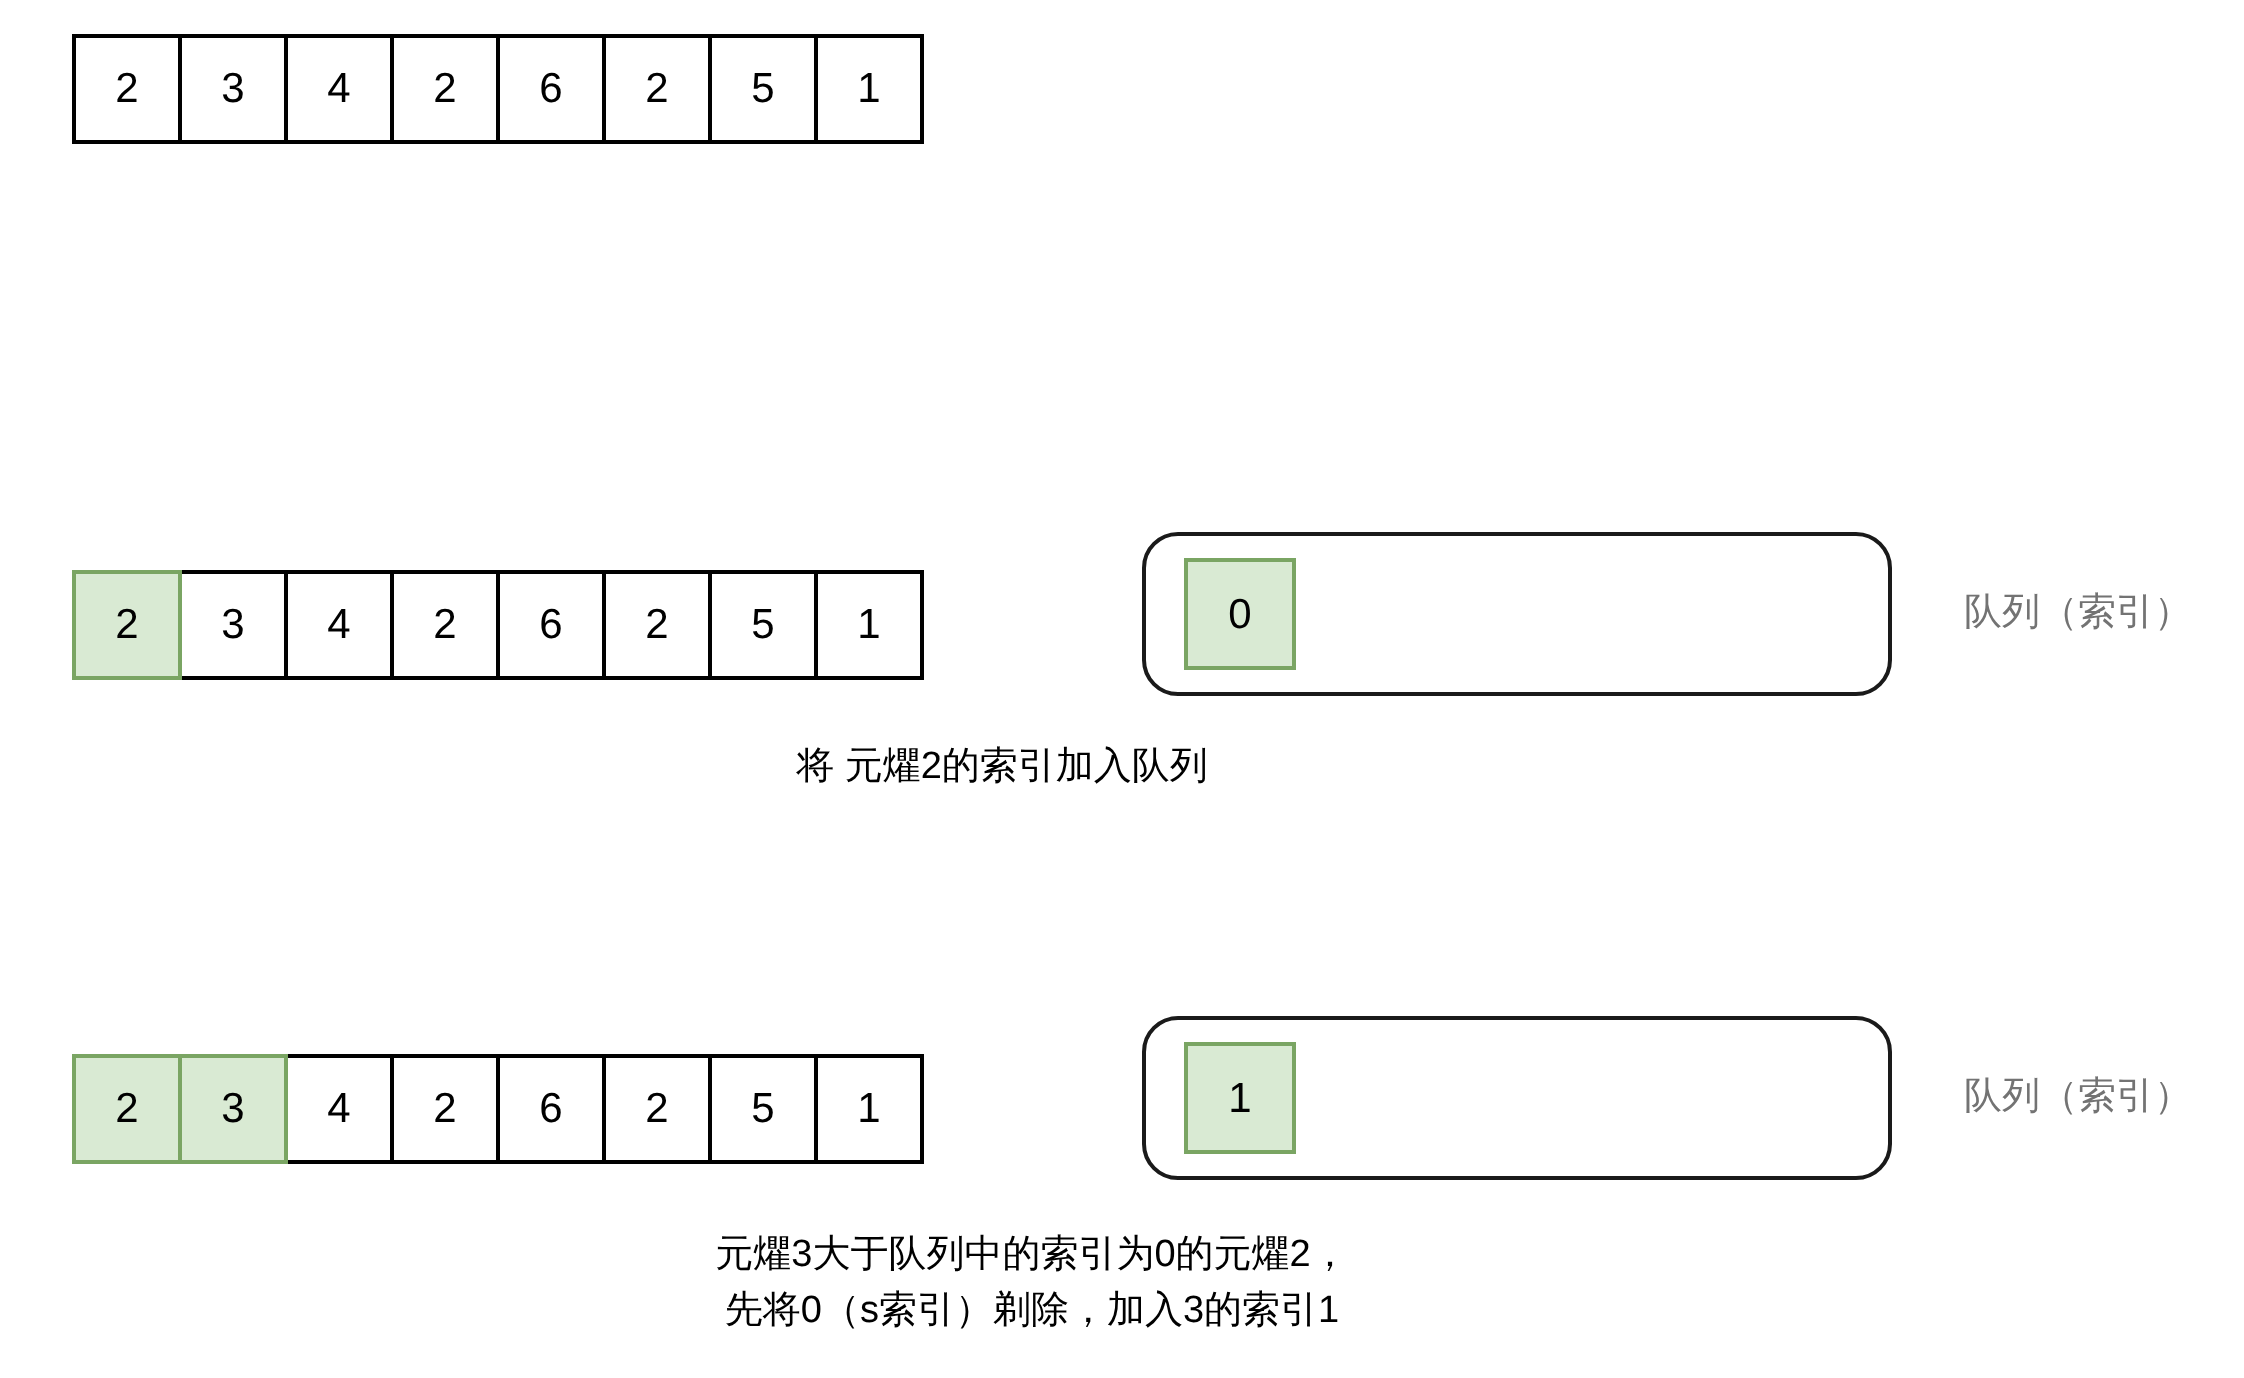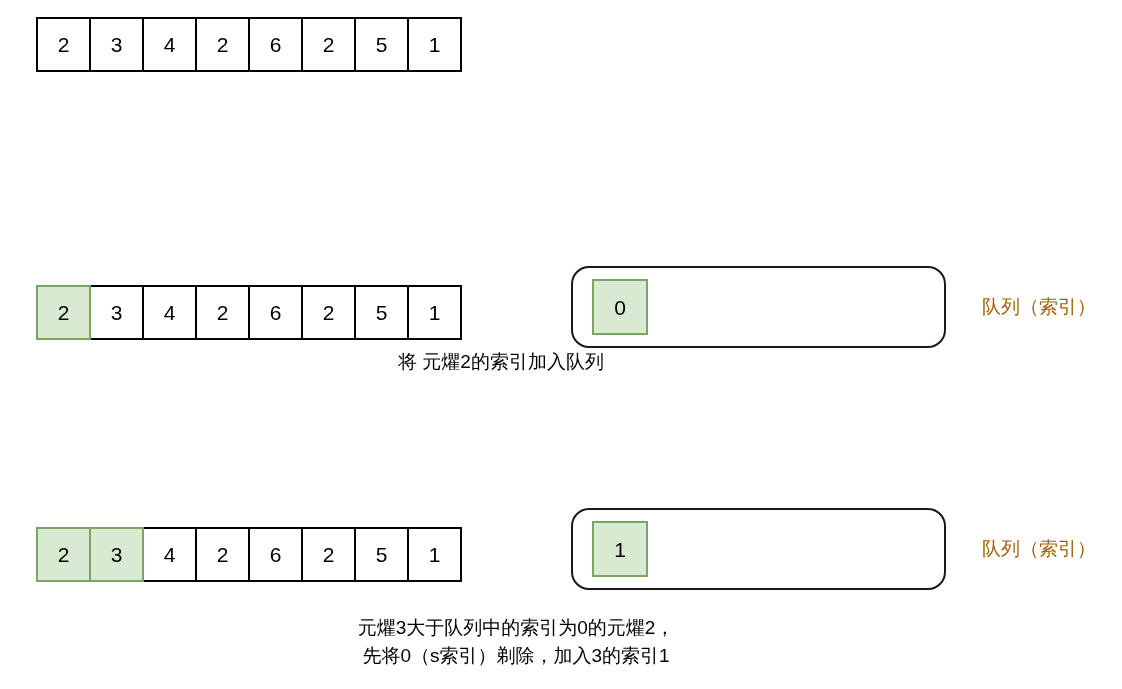--- a/index.html
+++ b/index.html
@@ -66,21 +66,21 @@
     line-height: 1;
     color: #000000;
   }
 
   
   .side-label {
     position: absolute;
     font-size: 19px;
     line-height: 1.3;
     white-space: nowrap;
-    color: #a16207;
+    color: #737373;
   }
   .caption {
     position: absolute;
     font-size: 19px;
     line-height: 1.45;
     text-align: center;
     white-space: pre-line;
     color: #000000;
   }
 
@@ -88,21 +88,21 @@
   #array-top      { left: 36px;  top: 17px;  }
   #array-step1    { left: 36px;  top: 285px; }
   #array-step2    { left: 36px;  top: 527px; }
 
   #queue-step1    { left: 571px; top: 266px; width: 375px; height: 82px; }
   #queue-step2    { left: 571px; top: 508px; width: 375px; height: 82px; }
 
   #label-queue-1  { left: 982px; top: 295px; }
   #label-queue-2  { left: 982px; top: 537px; }
 
-  #caption-step1  { left: 256px; top: 348px; width: 490px; }
+  #caption-step1  { left: 256px; top: 370px; width: 490px; }
   #caption-step2  { left: 271px; top: 614px; width: 490px; }
 </style>
 </head>
 <body>
 
 <div class="array" id="array-top">
   <div class="cell">2</div>
   <div class="cell">3</div>
   <div class="cell">4</div>
   <div class="cell">2</div>

